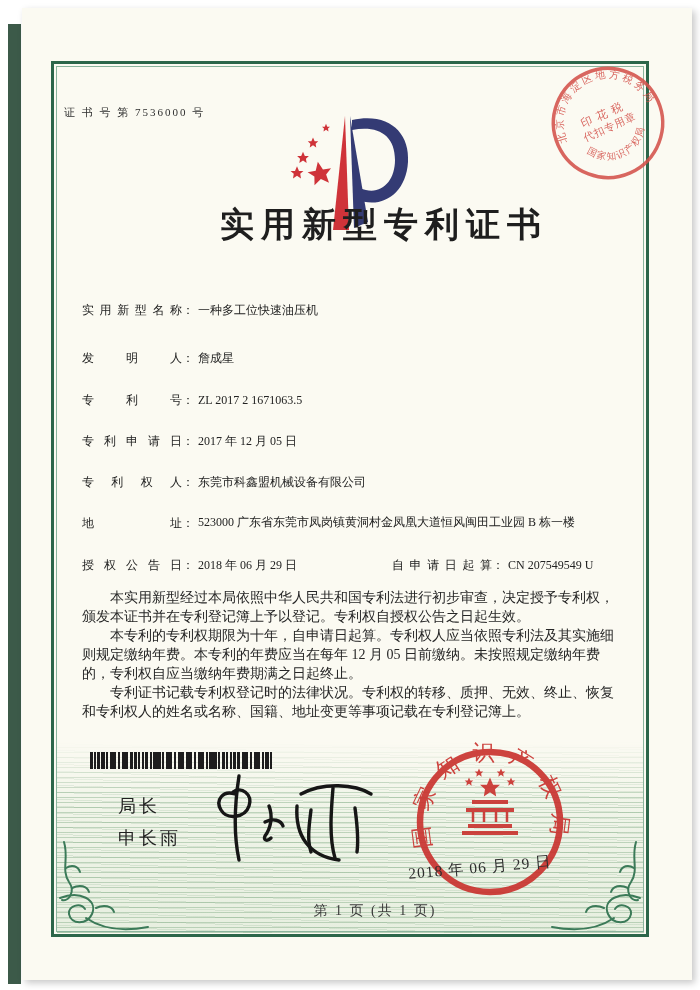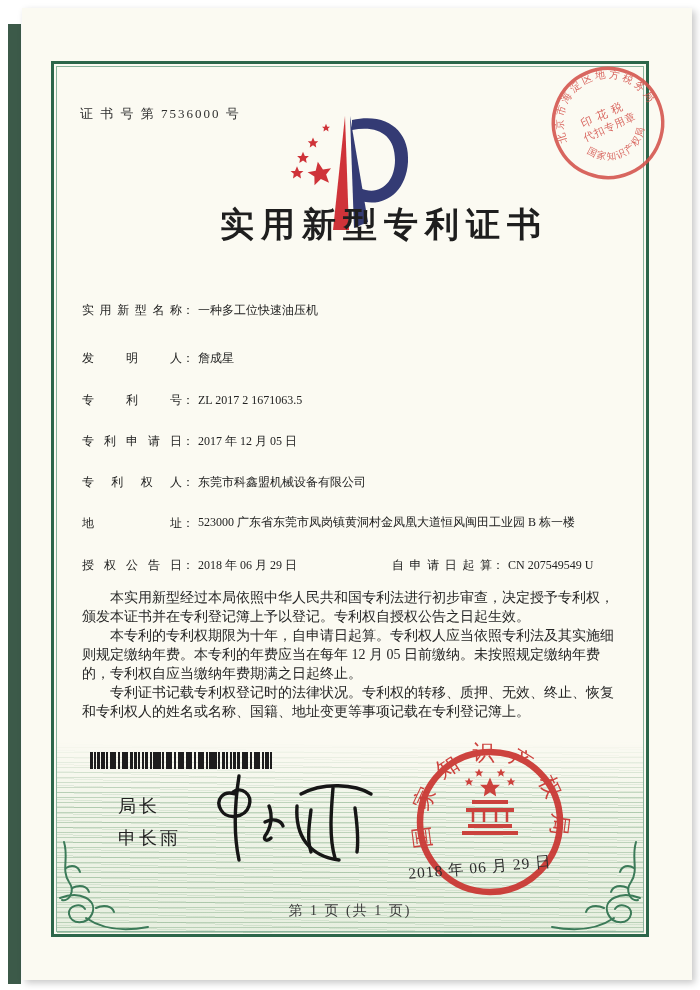--- a/index.html
+++ b/index.html
@@ -18,21 +18,21 @@
     background-image:
       repeating-linear-gradient(0deg, rgba(108,158,114,.38) 0 1px, rgba(0,0,0,0) 1px 5px),
       repeating-linear-gradient(2deg, rgba(108,158,114,.17) 0 1px, rgba(0,0,0,0) 1px 7px),
       linear-gradient(180deg,#f5f7ed,#e7efe0);
     -webkit-mask-image:linear-gradient(180deg,transparent 0,#000 55px);
             mask-image:linear-gradient(180deg,transparent 0,#000 55px);}
   
   .frame{left:51px;top:61px;width:592px;height:870px;border:3px solid #2c664a;}
   .frame-inner{position:absolute;left:2px;top:2px;right:2px;bottom:2px;border:1px solid #8ab49d;}
   
-  .certno{left:80px;top:105px;font-size:13px;letter-spacing:2px;color:#2e2e2e;}
+  .certno{left:64px;top:105px;font-size:11px;letter-spacing:2px;color:#2e2e2e;}
   .title{left:51px;top:202px;width:666px;text-align:center;font-size:34px;font-weight:700;
          letter-spacing:7px;color:#1e1e1e;}
   
   .frow{left:82px;width:560px;font-size:12px;color:#222;line-height:24px;}
   .flabel{display:inline-block;width:100px;text-align:justify;text-align-last:justify;vertical-align:top;}
   .fcolon{display:inline-block;vertical-align:top;margin-right:4px;}
   .fvalue{vertical-align:top;}
   .fvalue.wide{display:inline-block;width:388px;line-height:23px;}
   .grantcol2{position:absolute;left:310px;top:0;white-space:nowrap;}
   
@@ -42,21 +42,21 @@
   .barcode{left:90px;top:752px;width:182px;height:17px;
     background-image:
       repeating-linear-gradient(90deg,#1d1d1d 0 2px,transparent 2px 4px),
       repeating-linear-gradient(90deg,#1d1d1d 0 1px,transparent 1px 7px),
       repeating-linear-gradient(90deg,#1d1d1d 0 3px,transparent 3px 11px);}
   
   .signer{left:118px;top:790px;font-size:18px;color:#1f1f1f;letter-spacing:3px;line-height:32px;}
   
   .seal-date{left:408px;top:856px;width:180px;font-size:15.5px;letter-spacing:1px;color:#2e2e2e;
              transform:rotate(-5deg);}
-  .footer{left:51px;top:902px;width:598px;text-align:center;font-size:14px;color:#3a3a3a;letter-spacing:2px;}
+  .footer{left:51px;top:902px;width:598px;text-align:center;font-size:14px;color:#3a3a3a;letter-spacing:2px;padding-left:25px;}
   svg{position:absolute;overflow:visible;}
   .sealtext{font-family:"Liberation Serif","DejaVu Serif",serif;}
 </style>
 </head>
 <body>
 
 <div class="abs spine"></div>
 <div class="abs paper"></div>
 <div class="abs guilloche"></div>
 <div class="abs frame">

